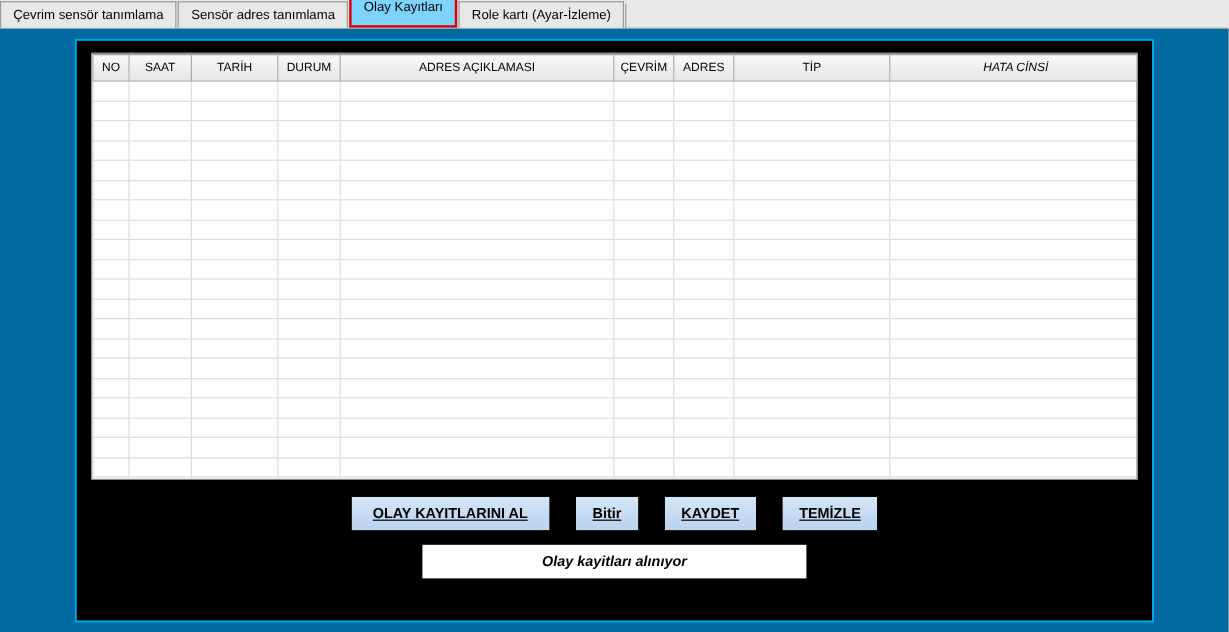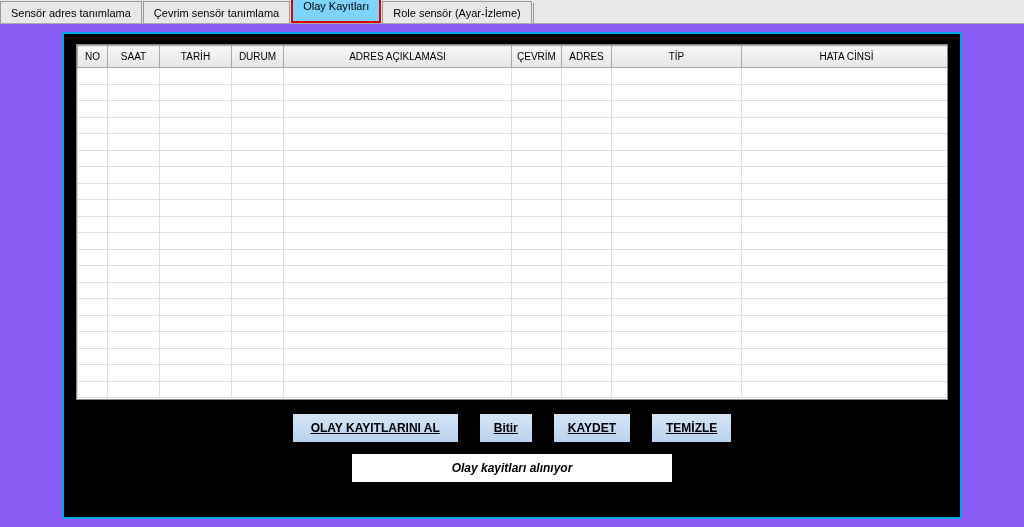--- a/index.html
+++ b/index.html
@@ -45,21 +45,21 @@
       height: 34px;
     }
     .tab-sep {
       width: 1px;
       background: #999;
       height: 20px;
       margin-right: 1px;
     }
     .content-area {
       flex: 1;
-      background: #8b5cf6;
+      background: #0369a1;
       padding: 8px;
       display: flex;
       justify-content: center;
       align-items: flex-start;
     }
     .panel {
       width: 900px;
       height: 100%;
       border: 2px solid #00a8e8;
       background: #000;
@@ -97,21 +97,21 @@
       padding: 0 4px;
     }
     .col-no    { width: 30px; }
     .col-saat  { width: 52px; }
     .col-tarih { width: 72px; }
     .col-durum { width: 52px; }
     .col-adres { width: 228px; }
     .col-cevrim{ width: 50px; }
     .col-adres2{ width: 50px; }
     .col-tip   { width: 130px; }
-    .col-hata  { width: 210px; }
+    .col-hata  { width: 210px; font-style: italic; }
     .button-row {
       display: flex;
       justify-content: center;
       gap: 18px;
       margin-top: 12px;
       text-decoration: underline;
     }
     .btn {
       background: linear-gradient(#d5e5f6, #b9d2ee);
       border: 2px solid #000;
@@ -143,24 +143,24 @@
       color: #000;
       font-style: italic;
     }
   </style>
 </head>
 <body>
 
 <div class="window">
 
   <div class="tabs">
+    <div class="tab">Çevrim sensör tanımlama</div>
     <div class="tab">Sensör adres tanımlama</div>
-    <div class="tab">Çevrim sensör tanımlama</div>
     <div class="tab highlighted">Olay Kayıtları</div>
-    <div class="tab">Role sensör (Ayar-İzleme)</div>
+    <div class="tab">Role kartı (Ayar-İzleme)</div>
     <div class="tab-sep"></div>
   </div>
 
   <div class="content-area">
     <div class="panel">
 
       <div class="table-wrap">
         <table>
           <thead>
             <tr>

